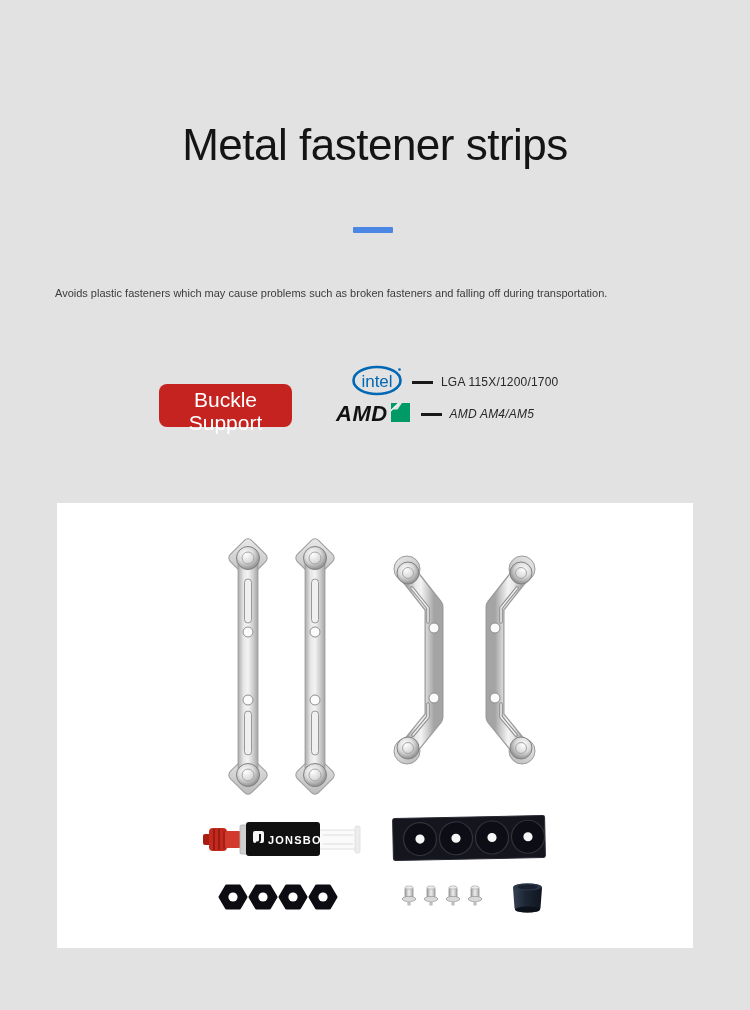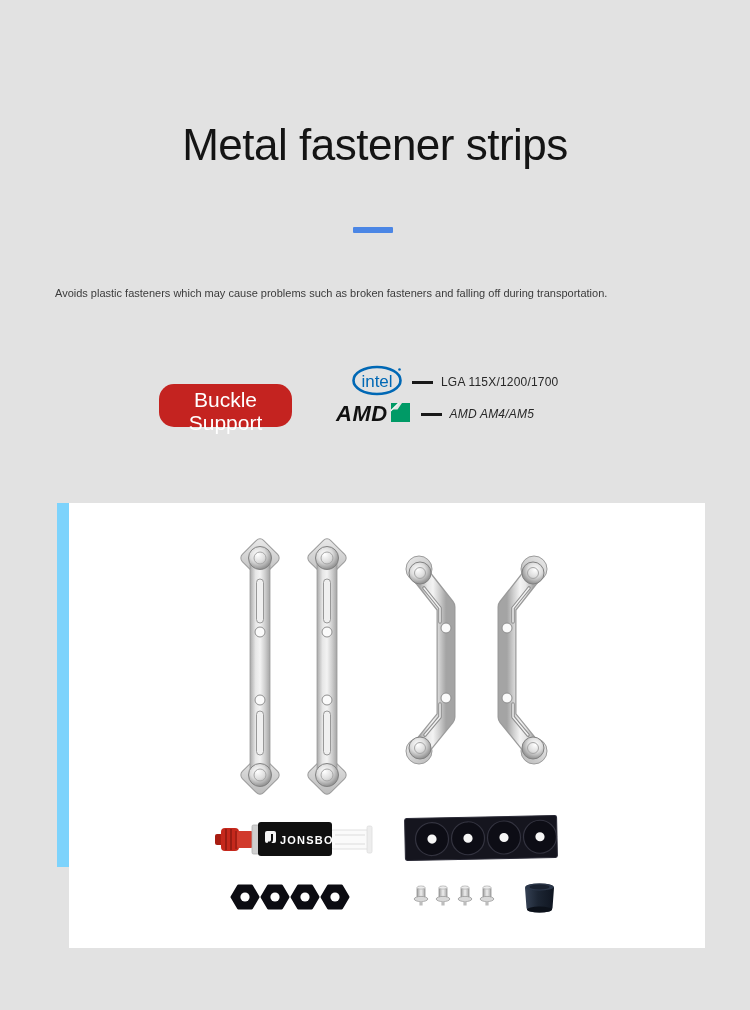--- a/index.html
+++ b/index.html
@@ -7,33 +7,33 @@
   .page{position:relative;width:750px;height:1010px;background:#e2e2e2;overflow:hidden;}
 
   .title{position:absolute;top:110px;left:0;right:0;text-align:center;
          font-size:44px;line-height:1.15;color:#141414;letter-spacing:-0.5px;font-weight:400;margin-top:10px;}
   .accent-bar{position:absolute;left:353px;top:227px;width:40px;height:6px;
          background:#4b86e5;border-radius:1px;}
   .description{position:absolute;left:55px;top:271px;width:648px;
          font-size:11px;line-height:22px;color:#3b3b3b;}
 
   .badge{position:absolute;left:159px;top:384px;width:133px;height:43px;
-         background:#c42320;border-radius:15px;color:#ffffff;text-align:center;
+         background:#c42320;border-radius:8px;color:#ffffff;text-align:center;
          font-size:21px;line-height:23px;font-weight:500;padding-top:4px;box-sizing:border-box;}
 
   .row{position:absolute;display:flex;align-items:center;}
   .row-intel{left:352px;top:366px;height:32px;}
   .row-amd{left:336px;top:399px;height:30px;font-style:italic;}
   .dash{width:21px;height:3px;background:#191919;margin:0 8px 0 10px;flex:none;}
   .plat-label{font-size:12px;color:#282828;letter-spacing:0.2px;white-space:nowrap;}
 
   .amd-wordmark{font-size:22px;font-weight:700;color:#111111;letter-spacing:0.5px;line-height:1;}
   .amd-mark{margin-left:2px;display:block;}
 
-  .photo-panel{position:absolute;left:57px;top:503px;width:636px;height:364px;background:#7dd3fc;padding-left:12px;}
+  .photo-panel{position:absolute;left:57px;top:503px;width:636px;height:364px;background:#7dd3fc;}
   .photo-panel svg{display:block;}
 </style>
 </head>
 <body>
 
 <div class="page">
 
   <h1 class="title">Metal fastener strips</h1>
 
   <div class="accent-bar"></div>

